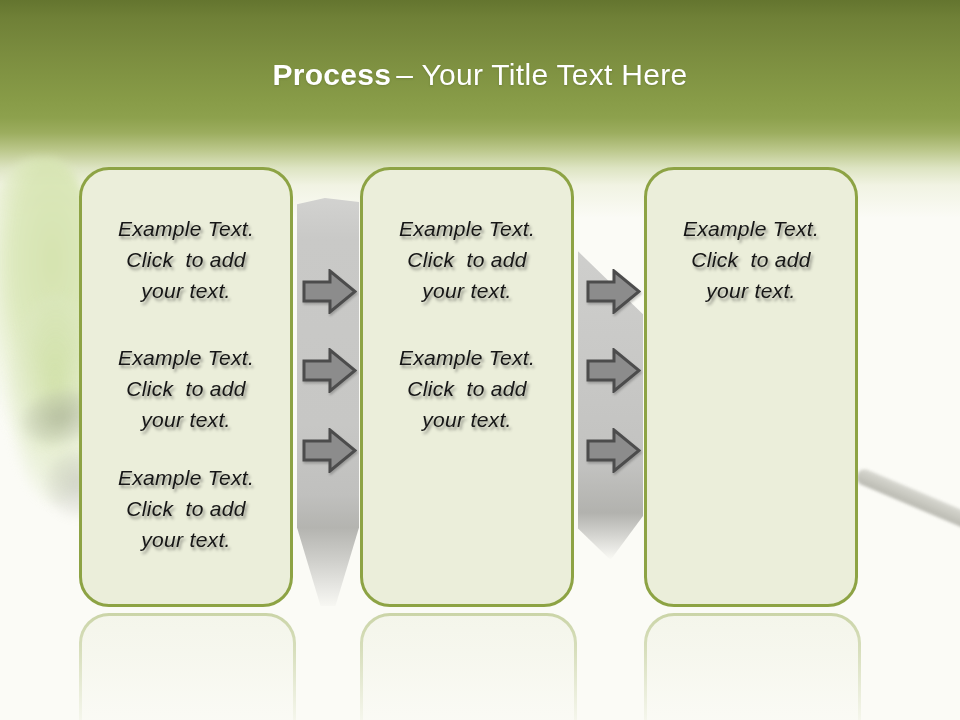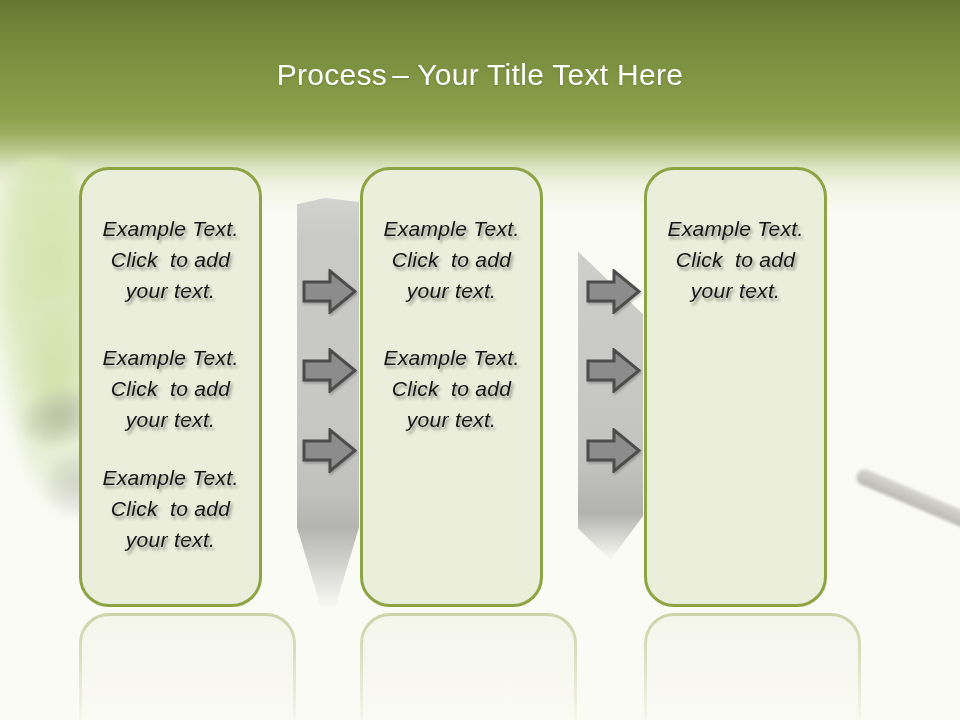--- a/index.html
+++ b/index.html
@@ -17,21 +17,21 @@
       #64752f 0%, #6f8037 8%, #7b8d3f 25%, #879b47 45%,
       #8da14d 54%, #9cad5f 61%, #bcc88c 69%, #dde4c2 77%,
       #f1f3e3 85%, #fbfbf6 100%);
   }
   .title {
     position:absolute; top:54px; left:0; width:100%;
     text-align:center; color:#ffffff; font-size:30px; line-height:42px;
     letter-spacing:0.3px;
     text-shadow:0 1px 2px rgba(60,70,25,0.25);
   }
-  .title .kw { font-weight:normal; }
+  .title .kw { font-weight:bold; }
   .title .rest { font-weight:400; margin-left:5px; }
 
   
   .wm { position:absolute; pointer-events:none; }
   .lettuce1 {
     left:-22px; top:158px; width:120px; height:295px;
     background:radial-gradient(ellipse at 62% 35%, #cfe0a4 0%, #d8e6b4 38%,
       rgba(235,242,216,0.65) 62%, rgba(255,255,255,0) 76%);
     border-radius:52% 44% 60% 50%; filter:blur(4px); opacity:0.85;
   }
@@ -64,21 +64,21 @@
     clip-path:polygon(0 2%, 100% 22%, 100% 86%, 50% 100%, 0 90%);
   }
   .branch {
     left:852px; top:492px; width:132px; height:16px;
     background:linear-gradient(180deg, #c2c2ba 0%, #a8a89e 50%, #8f8f85 100%);
     border-radius:8px; transform:rotate(23deg); filter:blur(1.5px); opacity:0.6;
   }
 
   
   .box {
-    position:absolute; top:167px; width:183px; height:440px;
+    position:absolute; top:167px; width:214px; height:440px;
     box-sizing:border-box;
     background:#ebeeda;
     border:3px solid #8da344;
     border-radius:30px;
   }
   .box.b1 { left:79px; }
   .box.b2 { left:360px; }
   .box.b3 { left:644px; }
 
   .para {

